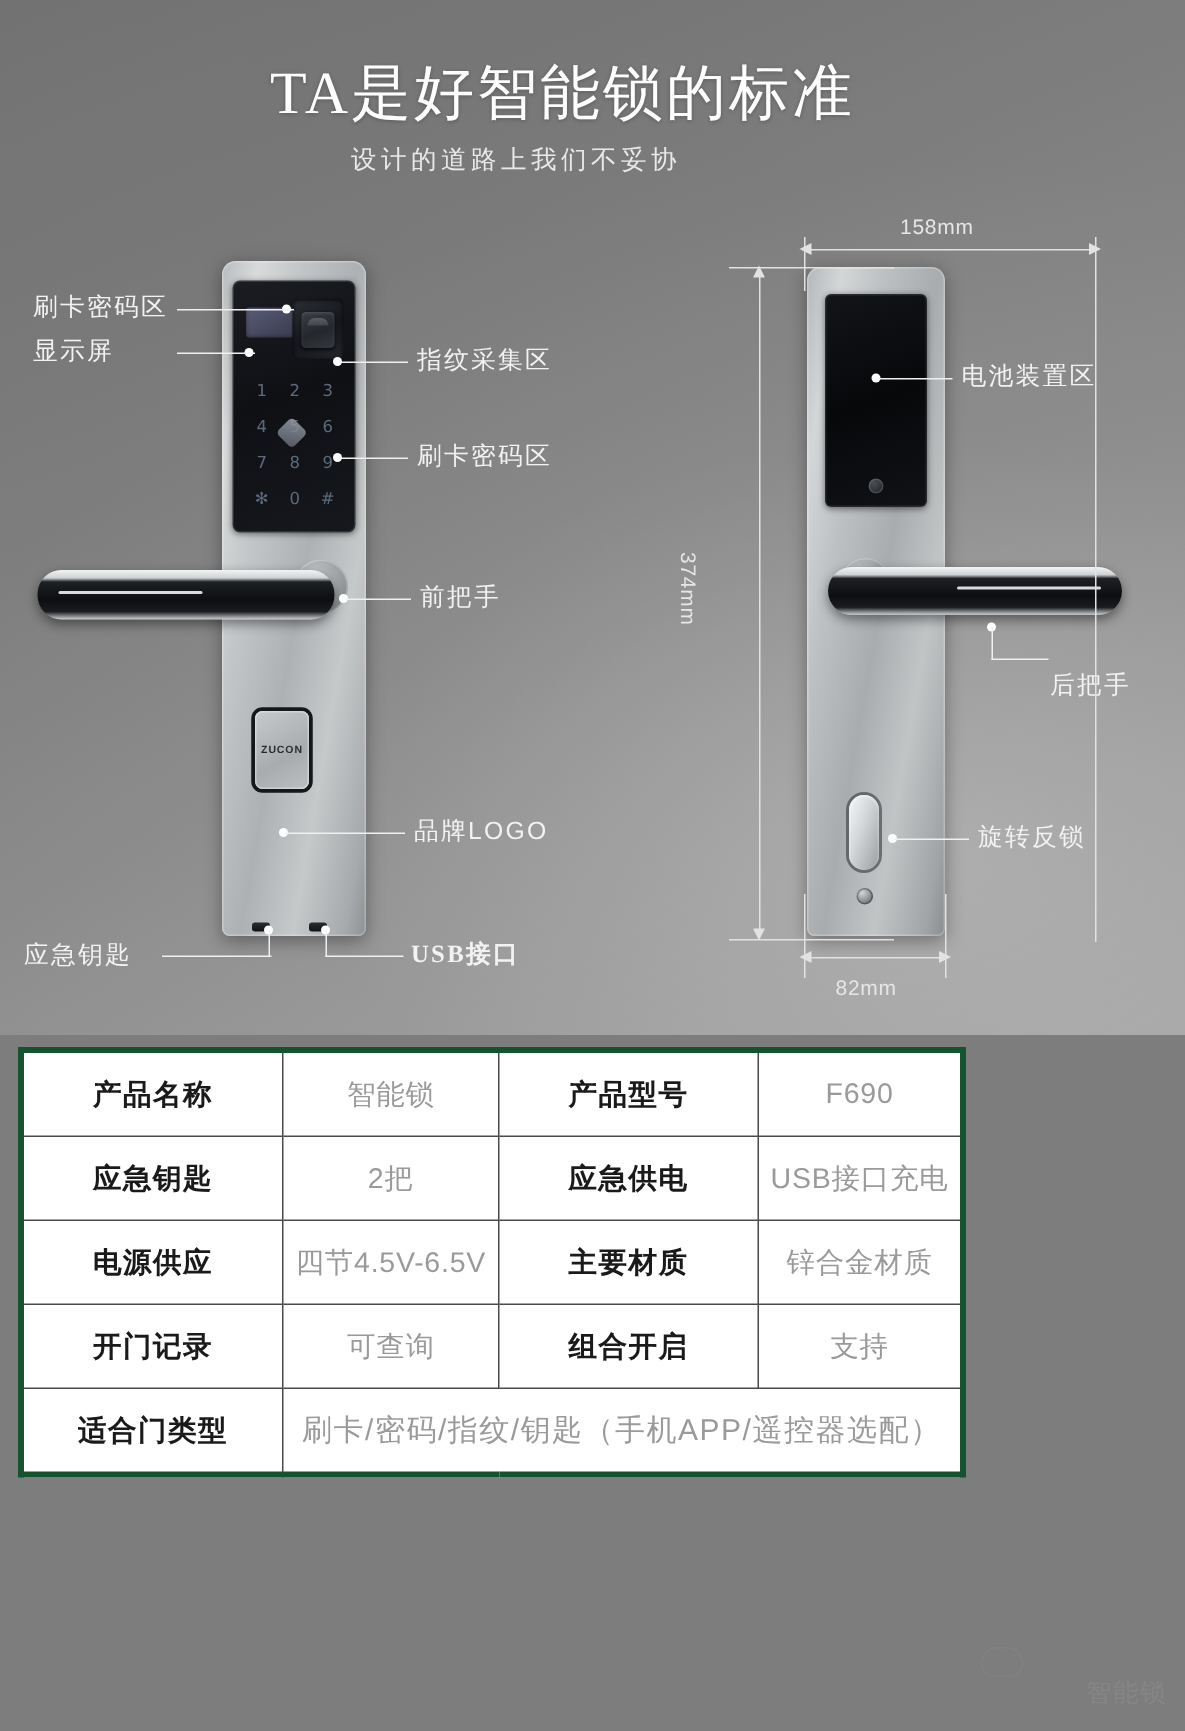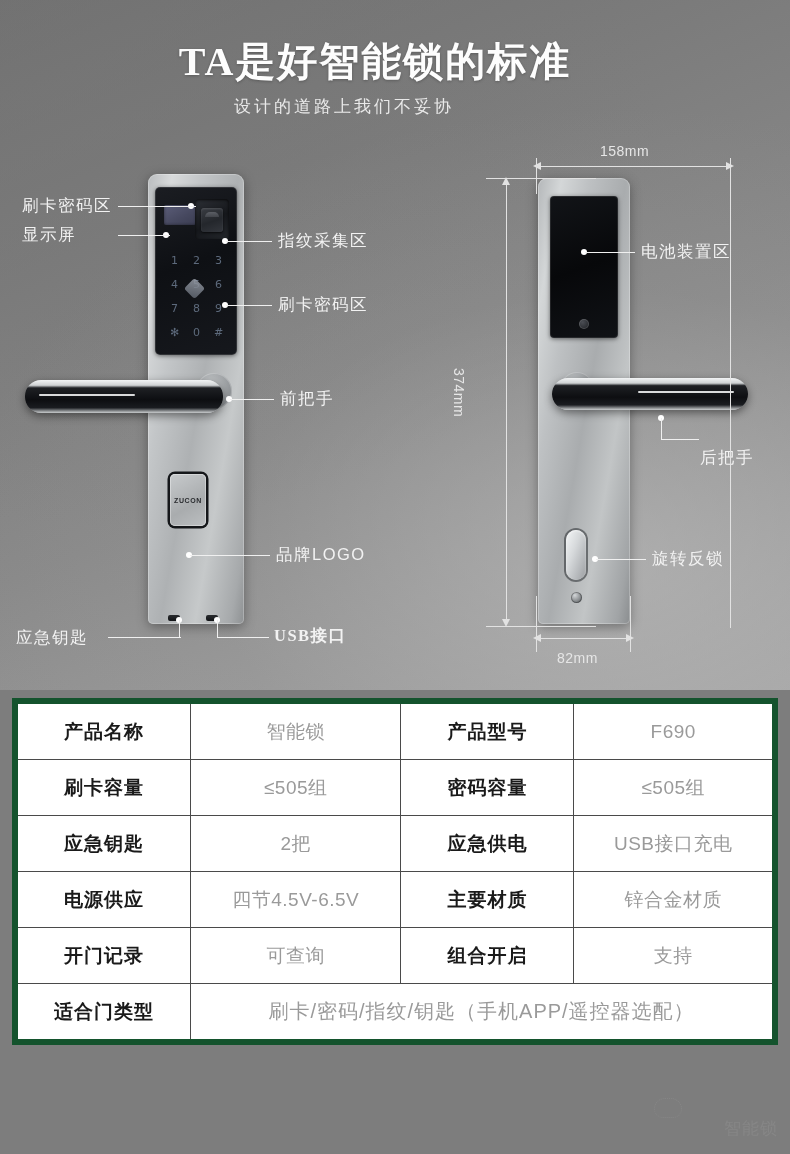--- a/index.html
+++ b/index.html
@@ -16,21 +16,21 @@
     position:absolute;left:0;top:0;width:790px;height:690px;
     background:
       radial-gradient(120% 95% at 78% 82%, rgba(190,190,190,.55) 0%, rgba(160,160,160,.18) 42%, rgba(0,0,0,0) 70%),
       radial-gradient(110% 90% at 12% 18%, rgba(120,120,120,.45) 0%, rgba(0,0,0,0) 65%),
       linear-gradient(158deg,#6f6f6f 0%, #7b7b7b 28%, #898989 58%, #9a9a9a 82%, #a6a6a6 100%);
   }
 
   .title{
     position:absolute;top:34px;left:0;width:750px;text-align:center;
     font-family:"Liberation Serif","DejaVu Serif",serif;
-    font-size:40px;font-weight:700;color:#fdfdfd;letter-spacing:2px;
+    font-size:40px;font-weight:400;color:#fdfdfd;letter-spacing:2px;
     text-shadow:0 1px 3px rgba(0,0,0,.25);
   }
   .subtitle{
     position:absolute;top:95px;left:0;width:688px;text-align:center;
     font-size:17px;color:#e9e9e9;letter-spacing:3px;font-weight:400;
   }
 
   
   .lab{
     position:absolute;color:#f2f2f2;font-size:16.5px;letter-spacing:1.5px;
@@ -164,23 +164,23 @@
     box-shadow:0 0 0 2px rgba(40,44,48,.55), inset 0 1px 2px rgba(255,255,255,.6);
   }
   .screw{
     position:absolute;left:33px;top:414px;width:11px;height:11px;border-radius:50%;
     background:radial-gradient(circle at 35% 30%,#d3d6d8,#75797c 70%,#55585b);
     box-shadow:inset 0 0 0 1px rgba(0,0,0,.3);
   }
 
   
   .tbl{
-    position:absolute;left:12px;top:698px;width:766px;
+    position:absolute;left:12px;top:698px;width:632px;
     border-collapse:collapse;background:#ffffff;
-    border:6px solid #14532d;
+    border:4px solid #14532d;
   }
   .tbl td{
     border:1px solid #4a4a4a;
     height:53px;text-align:center;vertical-align:middle;
     font-size:19px;
   }
   .tbl td.k{
     font-weight:700;color:#1a1a1a;width:170px;letter-spacing:1px;
   }
   .tbl td.v{
@@ -325,26 +325,20 @@
 
   <table class="tbl">
     <tbody>
       <tr>
         <td class="k">产品名称</td>
         <td class="v">智能锁</td>
         <td class="k">产品型号</td>
         <td class="v">F690</td>
       </tr>
       <tr>
-        <td class="k">刷卡容量</td>
-        <td class="v">≤505组</td>
-        <td class="k">密码容量</td>
-        <td class="v">≤505组</td>
-      </tr>
-      <tr>
         <td class="k">应急钥匙</td>
         <td class="v">2把</td>
         <td class="k">应急供电</td>
         <td class="v">USB接口充电</td>
       </tr>
       <tr>
         <td class="k">电源供应</td>
         <td class="v">四节4.5V-6.5V</td>
         <td class="k">主要材质</td>
         <td class="v">锌合金材质</td>

